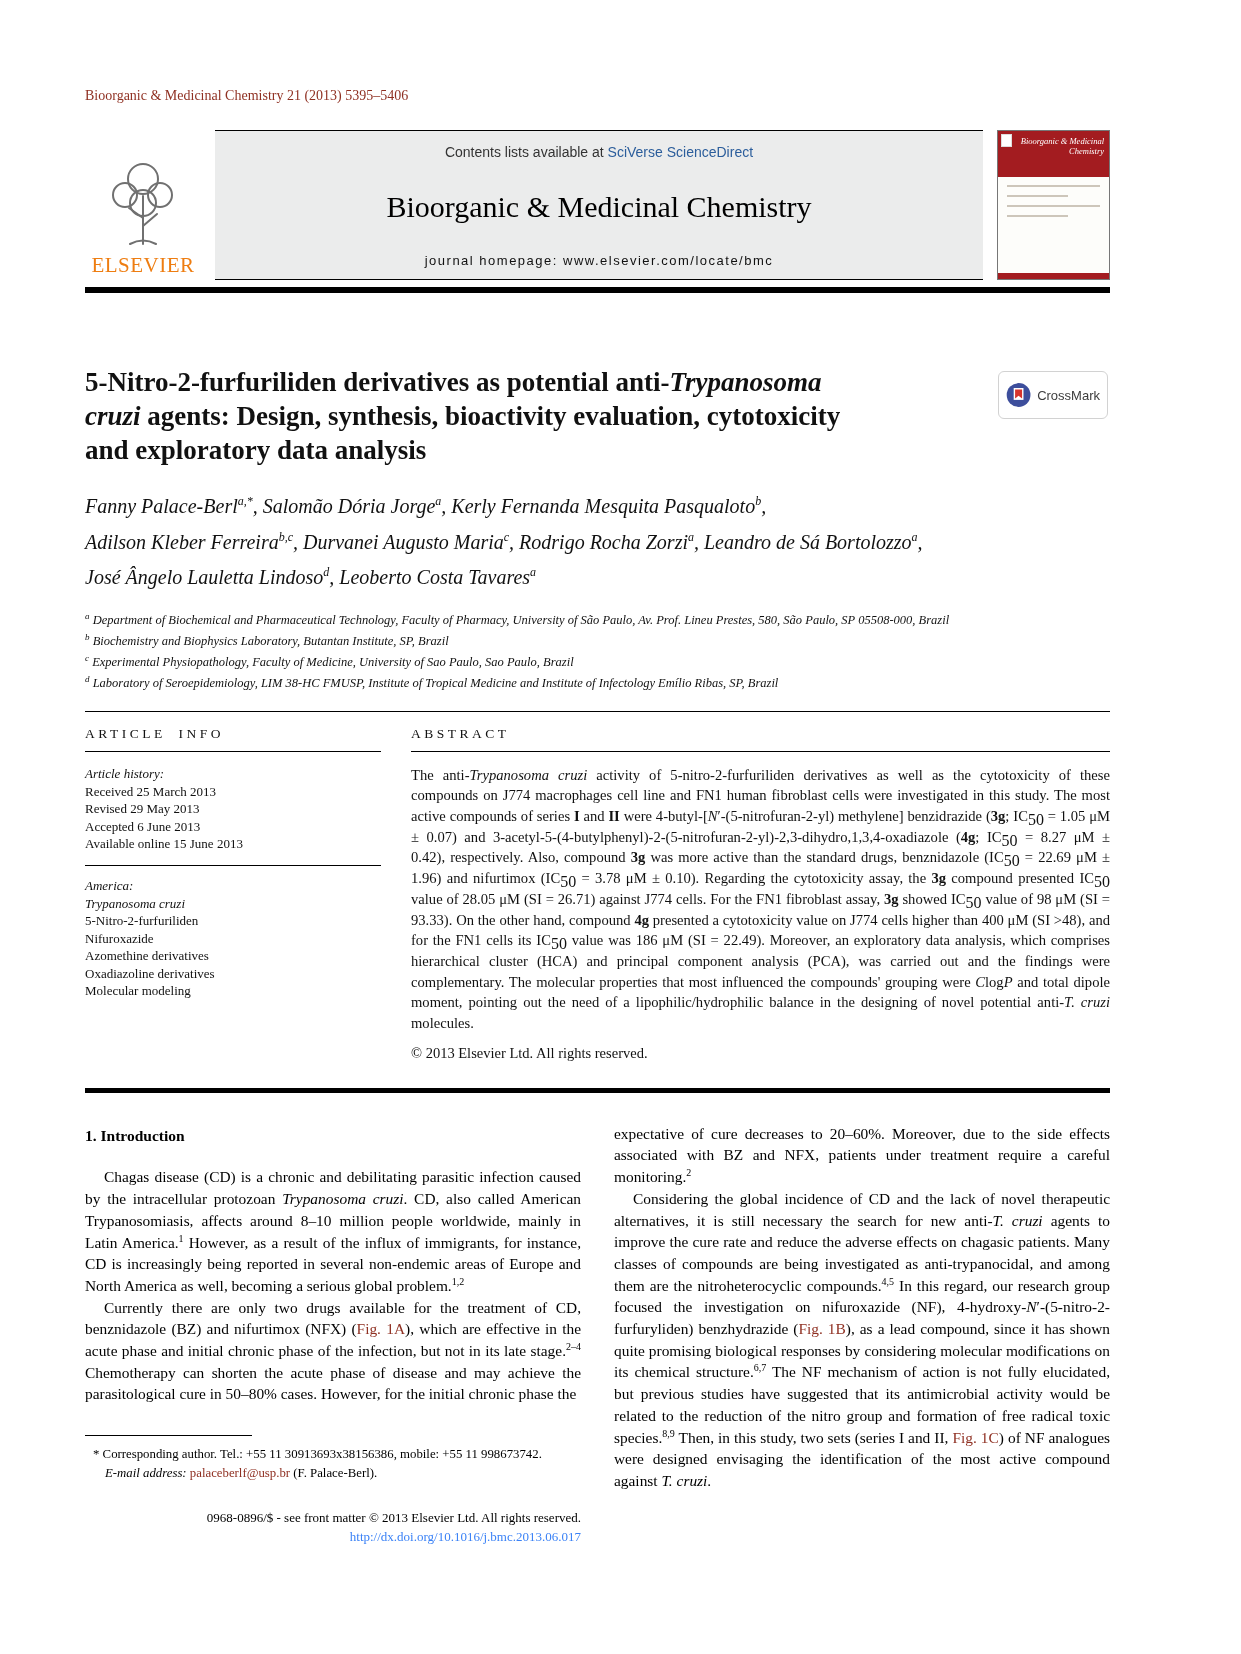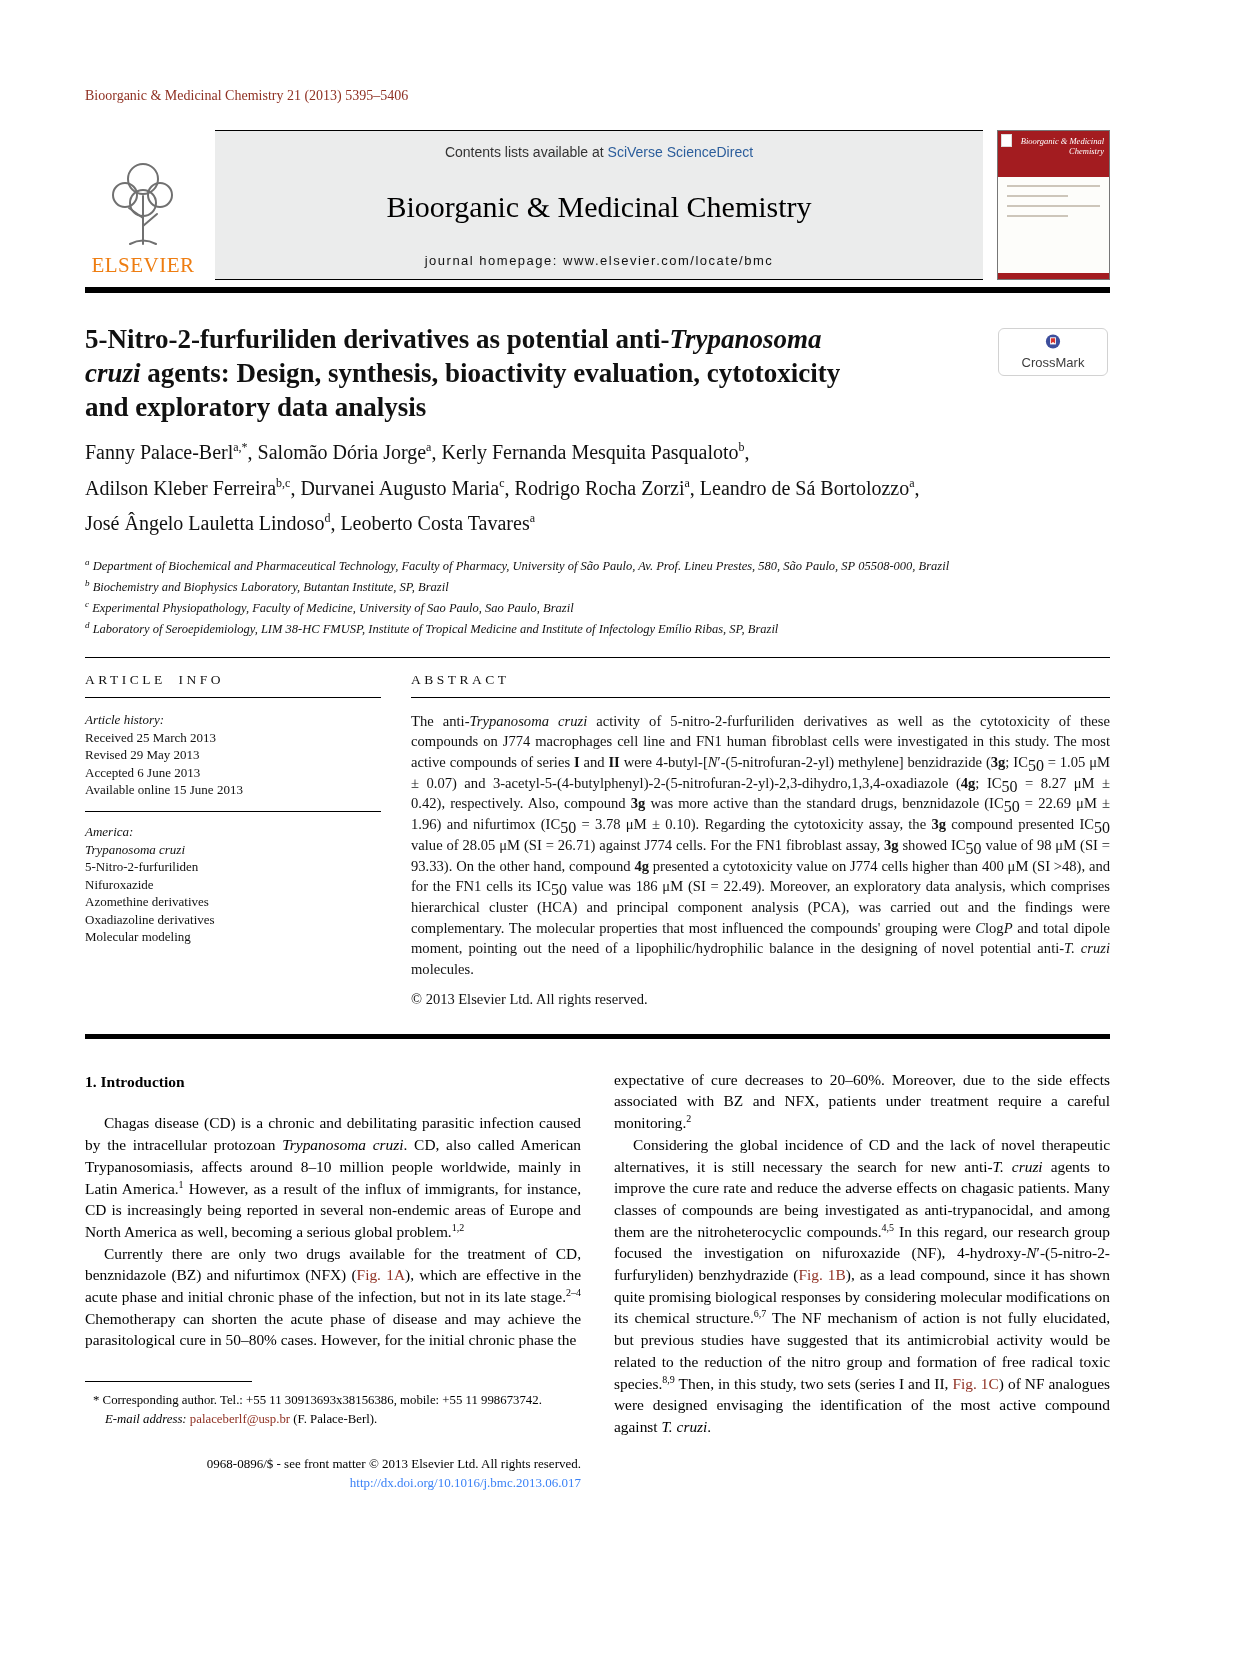--- a/index.html
+++ b/index.html
@@ -22,26 +22,26 @@
   .cover-band{position:relative;background:#a31c20;color:#fff;height:46px;padding:5px 5px 4px 18px;font-size:8.5px;line-height:10px;font-style:italic;text-align:right;}
   .cover-chip{position:absolute;left:3px;top:3px;width:11px;height:13px;background:#fff;border:1px solid #ddd;}
   .cover-body{flex:1;}
   .cover-line{height:2px;background:#cdc6ba;margin:8px 9px 0;}
   .cover-line.short{width:55%;}
   .cover-foot{height:6px;background:#a31c20;}
 
   .rule-thick{height:6px;background:#000;margin-top:7px;}
   .rule-thin{border-top:1px solid #000;}
 
-  .title-row{position:relative;margin-top:29px;}
+  .title-row{position:relative;margin-top:72px;}
   .title{margin:0;font-size:27px;line-height:34px;font-weight:bold;max-width:905px;}
-  .crossmark{position:absolute;top:6px;right:2px;width:110px;height:48px;border:1px solid #d2d2d2;border-radius:6px;display:flex;align-items:center;padding:5px 7px;gap:6px;background:#fff;flex-direction:column;}
+  .crossmark{position:absolute;top:6px;right:2px;width:110px;height:48px;border:1px solid #d2d2d2;border-radius:6px;display:flex;align-items:center;padding:5px 7px;gap:6px;background:#fff;}
   .cm-text{font-family:"Liberation Sans",sans-serif;font-size:13px;color:#3c3c3c;}
 
-  .authors{margin-top:8px;font-size:20px;line-height:31px;}
+  .authors{margin-top:19px;font-size:20px;line-height:31px;font-style:italic;}
   .authors sup{font-size:12px;}
   .affils{margin-top:15px;font-size:12.5px;line-height:17px;}
   .affil sup{font-size:9px;font-style:italic;}
   .affil-text{font-style:italic;}
 
   .meta-divider{margin-top:18px;}
   .meta-row{display:flex;margin-top:14px;}
   .info-col{width:296px;margin-right:30px;flex-shrink:0;}
   .abstract-col{flex:1;}
   .col-heading{font-size:13.5px;letter-spacing:3.5px;word-spacing:6px;}

